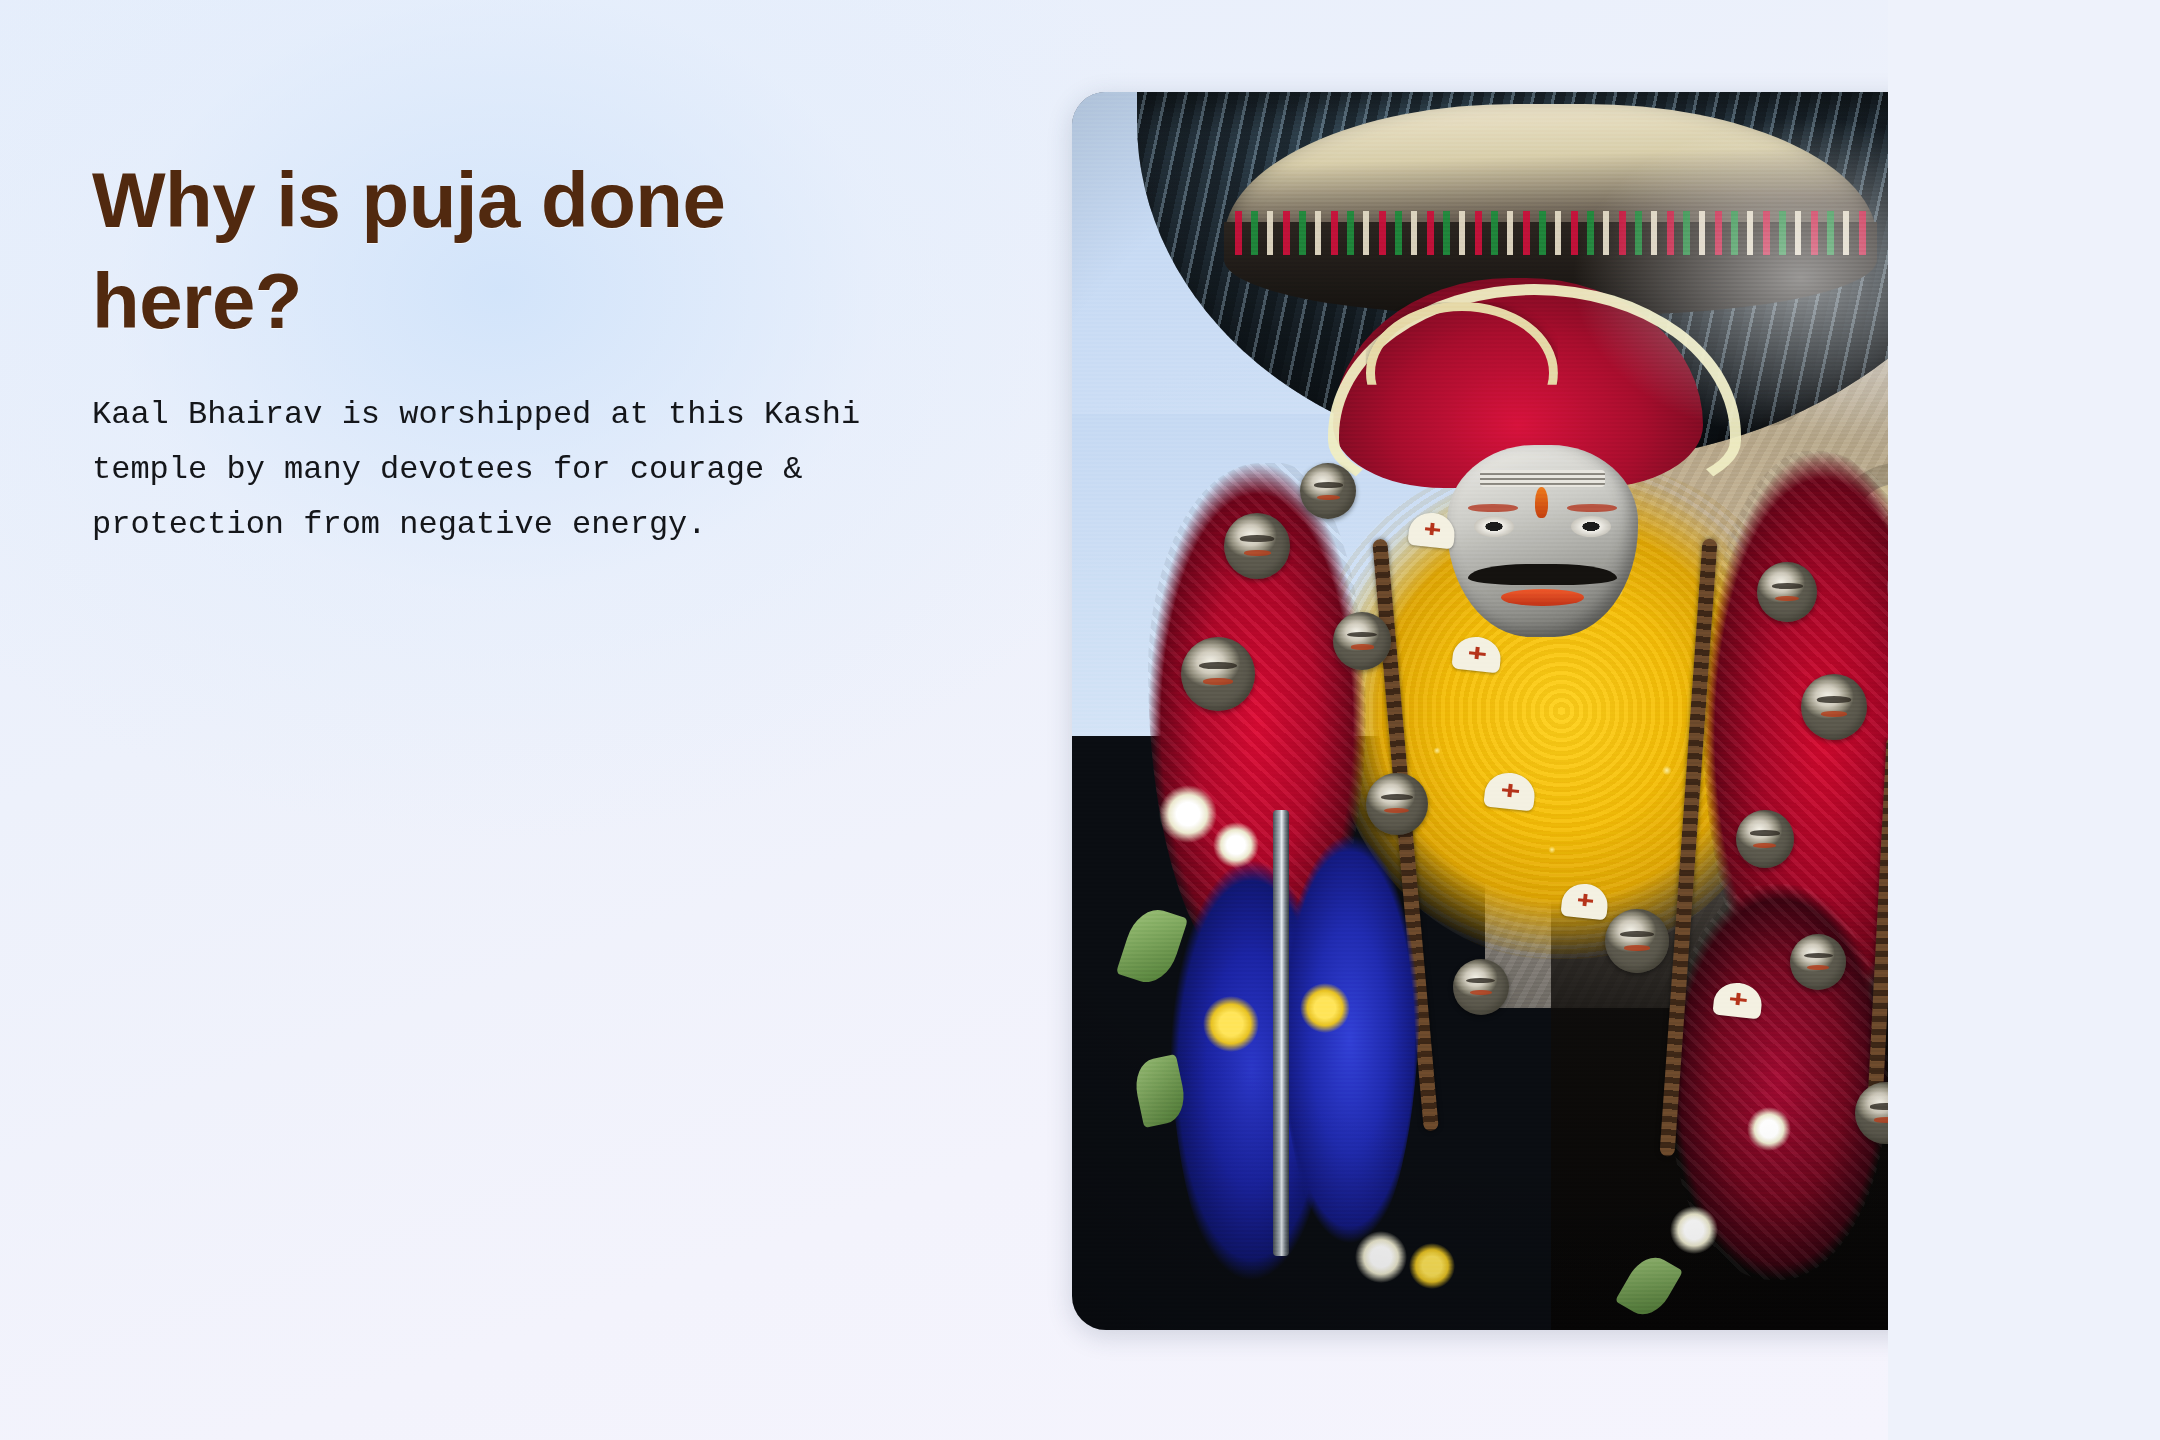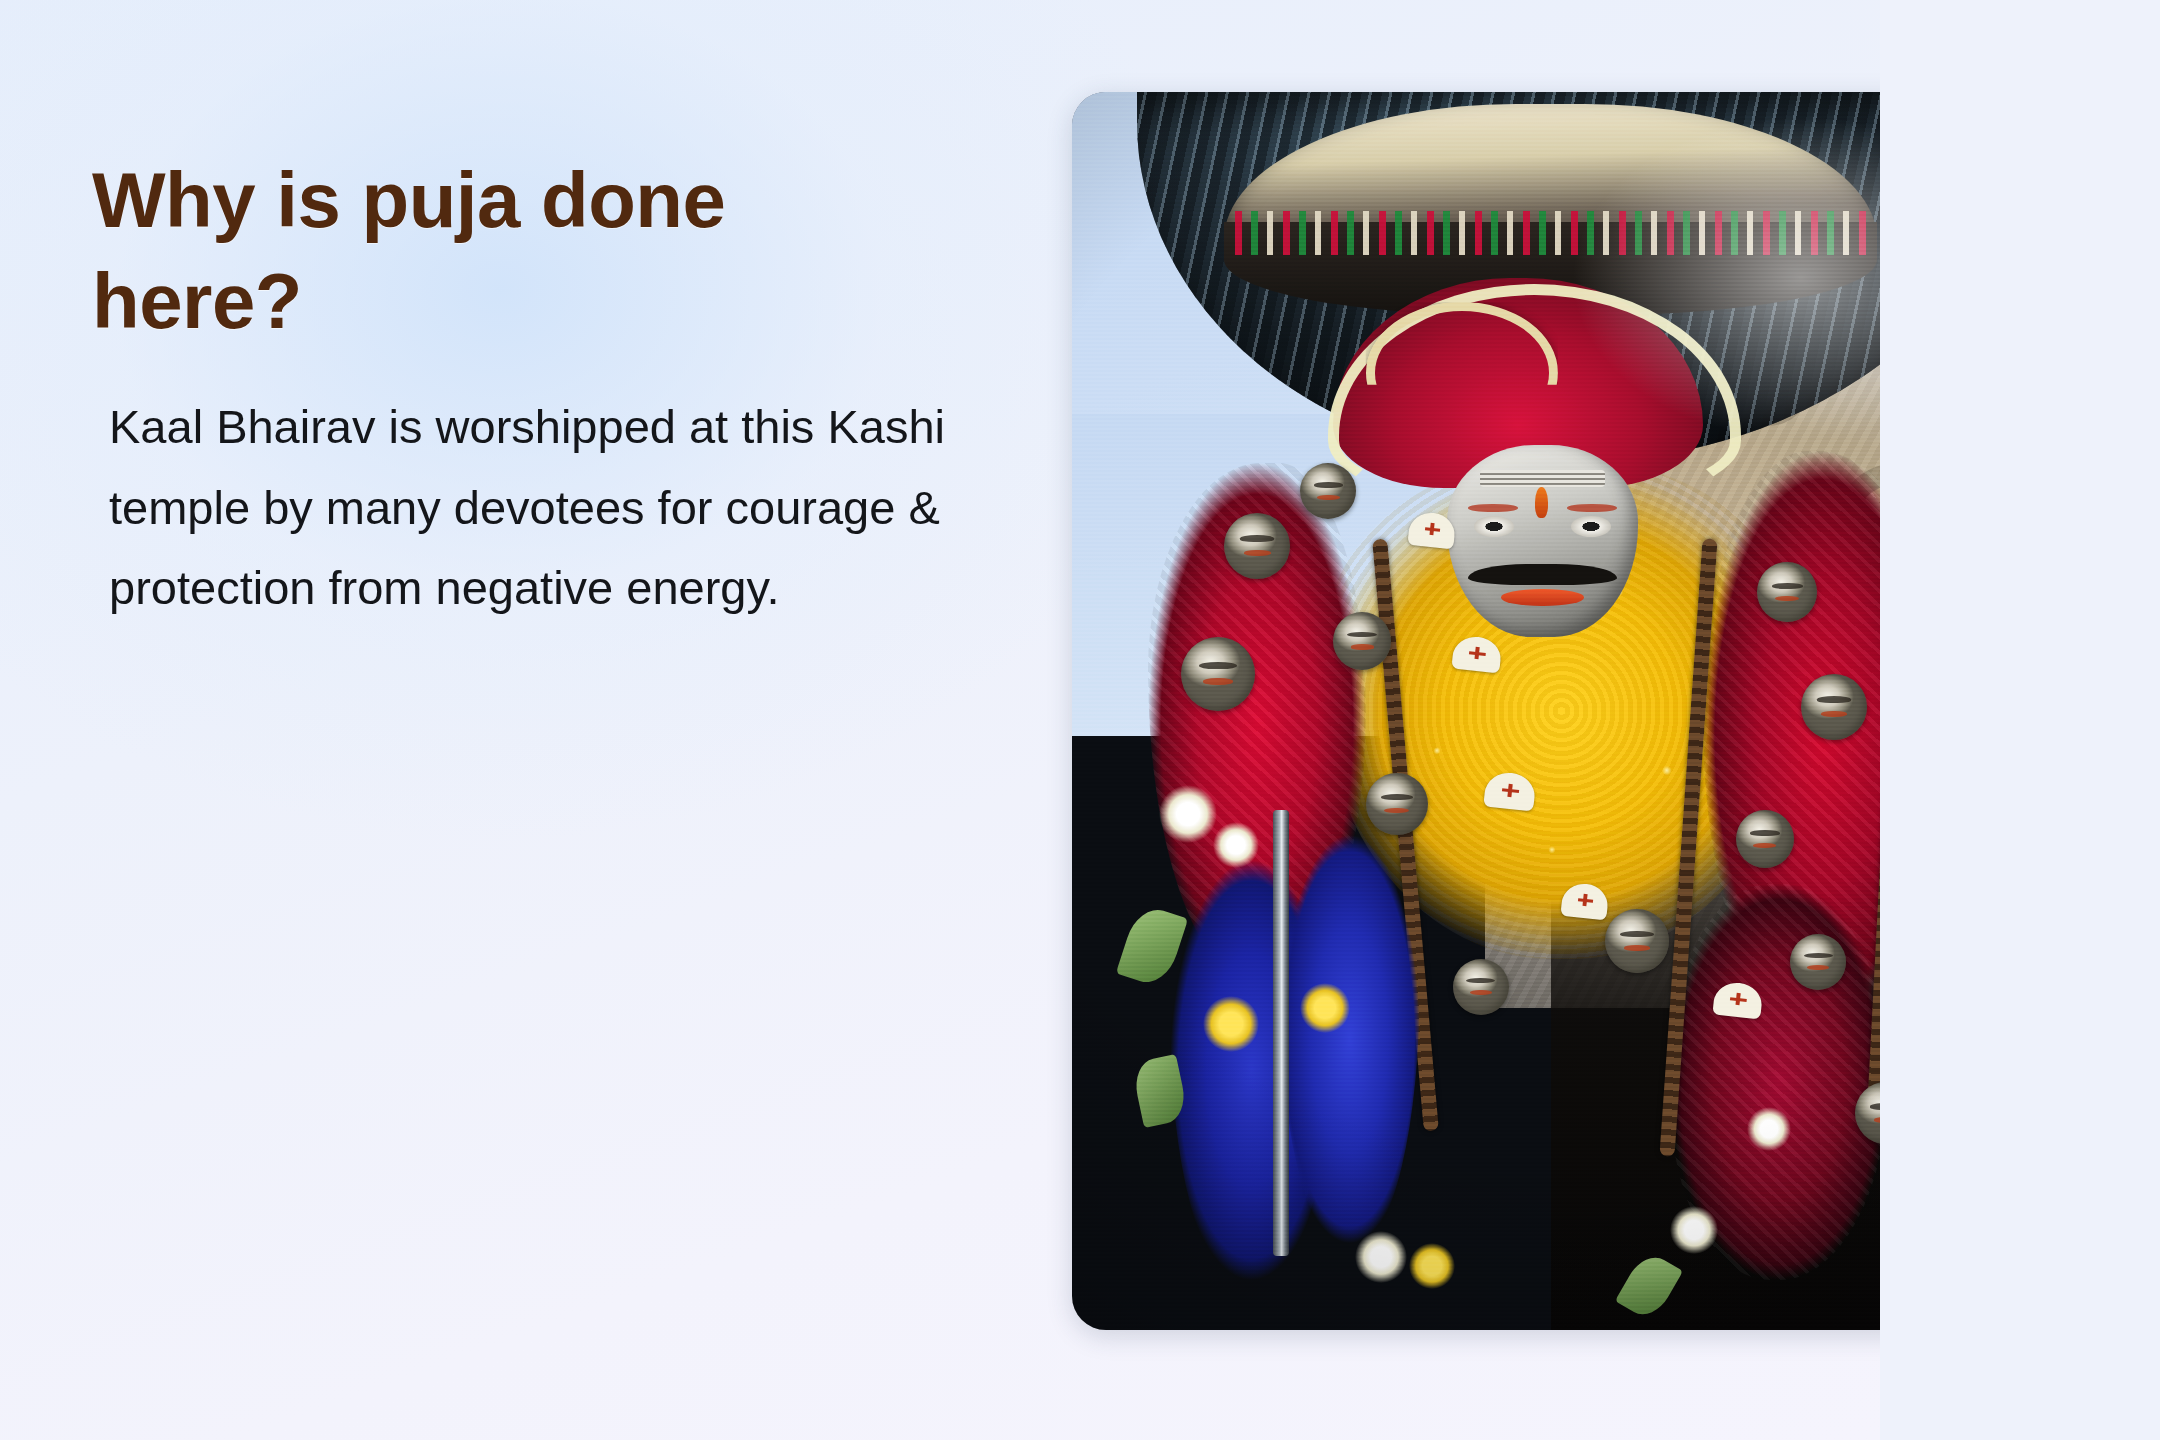--- a/index.html
+++ b/index.html
@@ -14,20 +14,21 @@
     background: #eef2fb;
   }
 
   .slide {
     position: relative;
     width: 1880px;
     height: 1440px;
     background:
       radial-gradient(120% 95% at 8% 4%, #e9f1fc 0%, #eaf0fa 30%, #f1f2fb 62%, #f4f4fc 100%);
     overflow: hidden;
+    padding-left: 8px;
   }
 
   
   .bg-wash-a {
     position: absolute;
     inset: 0;
     background: linear-gradient(160deg, #e6eefb 0%, #edf1fb 38%, #f3f3fc 72%, #f5f4fd 100%);
     pointer-events: none;
   }
   .bg-wash-b {
@@ -49,26 +50,27 @@
     font-size: 78px;
     font-weight: 700;
     line-height: 1.30;
     letter-spacing: -0.5px;
     color: #51290f;
     margin: 0 0 34px 0;
     white-space: pre-line;
     text-shadow: 0 1px 0 rgba(255,255,255,0.55);
   }
   .body-copy {
-    font-size: 47px;
+    font-size: 32px;
     font-weight: 400;
     line-height: 1.72;
     color: #14161a;
-    margin: 17px;
+    margin: 0;
     max-width: 870px;
+    font-family: Liberation Mono, monospace;
   }
 
   
   .photo-frame {
     position: absolute;
     left: 1072px;
     top: 92px;
     width: 1088px;
     height: 1238px;
     border-radius: 34px;

